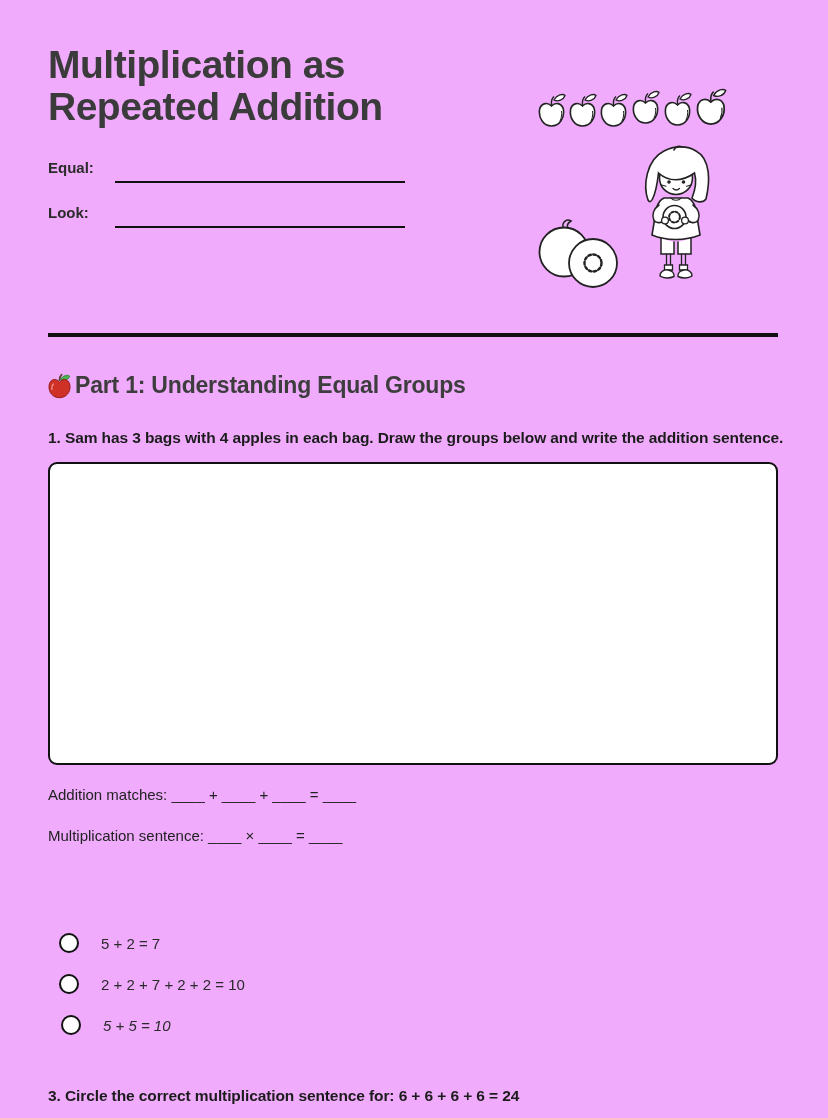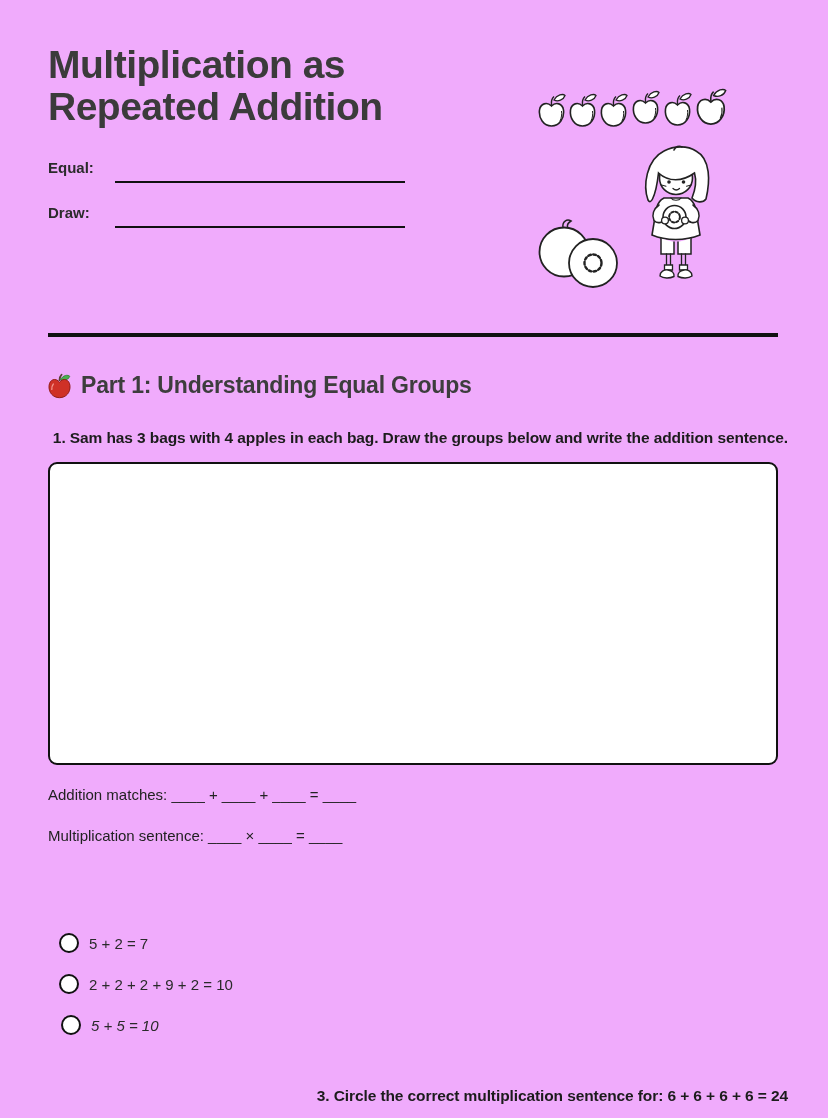--- a/index.html
+++ b/index.html
@@ -10,54 +10,54 @@
   .abs{position:absolute;}
   .doc-title{
     left:48px;top:44px;width:430px;
     font-size:39px;font-weight:700;line-height:1.08;letter-spacing:-0.5px;
     color:#3b3b3b;
   }
   .field-label{font-size:15px;font-weight:700;color:#2b2b2b;}
   .write-line{border-bottom:2px solid #111111;height:0;}
   .divider{left:48px;top:333px;width:730px;height:4px;background:#111111;}
   .part-heading{
-    left:48px;top:372px;display:flex;align-items:center;gap:10px;
+    left:48px;top:372px;display:flex;align-items:center;gap:4px;
   }
   .part-heading .txt{
     font-size:23px;font-weight:700;color:#3d3d3d;letter-spacing:-0.2px;
   }
   .question{
-    font-size:15.5px;font-weight:700;color:#1c1c1c;letter-spacing:-0.1px;text-align:right;
+    font-size:15.5px;font-weight:700;color:#1c1c1c;letter-spacing:-0.1px;
   }
   .draw-box{
     left:48px;top:462px;width:726px;height:299px;
     border:2px solid #111111;border-radius:9px;background:#ffffff;
   }
   .sentence{font-size:15px;color:#222222;}
   .option-row{
-    display:flex;align-items:center;gap:10px;height:22px;
+    display:flex;align-items:center;gap:22px;height:22px;
   }
   .radio{
     width:20px;height:20px;border:2.5px solid #111111;border-radius:50%;
     background:#ffffff;box-sizing:border-box;flex:0 0 auto;cursor:pointer;
   }
   .option-label{font-size:15px;color:#2a2a2a;}
   svg{display:block;}
 </style>
 </head>
 <body>
 
 <div class="page">
 
   <div class="abs doc-title">Multiplication as Repeated Addition</div>
 
   <div class="abs field-label" style="left:48px;top:159px;">Equal:</div>
   <div class="abs write-line" style="left:115px;top:181px;width:290px;"></div>
 
-  <div class="abs field-label" style="left:48px;top:204px;">Draw:</div>
+  <div class="abs field-label" style="left:48px;top:204px;">Look:</div>
   <div class="abs write-line" style="left:115px;top:226px;width:290px;"></div>
 
   <div class="abs" style="left:538px;top:82px;">
     <svg width="202" height="50" viewBox="0 0 202 50" fill="none">
       <defs>
         <g id="ap">
           <path d="M13.5 21 C9 16.5 2.5 18.5 1.5 25 C0.5 33 5.5 41 13.5 41 C21.5 41 26.5 33 25.5 25 C24.5 18.5 18 16.5 13.5 21 Z" fill="#fff" stroke="#222" stroke-width="1.6"></path>
           <path d="M22 36 C23.5 33 24 29 23.5 26" stroke="#222" stroke-width="1" fill="none"></path>
           <path d="M13.5 20 C13 16 13.8 13.5 16 11.5" stroke="#222" stroke-width="1.4" fill="none"></path>
           <path d="M16 15 C19 9.5 25 8.5 27 10.5 C25.5 15 20 17 16 15 Z" fill="#fff" stroke="#222" stroke-width="1.3"></path>
@@ -127,21 +127,21 @@
   <div class="abs sentence" style="left:48px;top:786px;">Addition matches: ____ + ____ + ____ = ____</div>
   <div class="abs sentence" style="left:48px;top:827px;">Multiplication sentence: ____ × ____ = ____</div>
 
 
   <div class="abs option-row" style="left:59px;top:932px;">
     <span class="radio"></span>
     <span class="option-label">5 + 2 = 7</span>
   </div>
   <div class="abs option-row" style="left:59px;top:973px;">
     <span class="radio"></span>
-    <span class="option-label">2 + 2 + 2 + 9 + 2 = 10</span>
+    <span class="option-label">2 + 2 + 7 + 2 + 2 = 10</span>
   </div>
   <div class="abs option-row" style="left:61px;top:1014px;font-style:italic;">
     <span class="radio"></span>
     <span class="option-label">5 + 5 = 10</span>
   </div>
 
   <div class="abs question" style="left:48px;top:1087px;width:740px;">3. Circle the correct multiplication sentence for: 6 + 6 + 6 + 6 = 24</div>
 
 </div>
 

